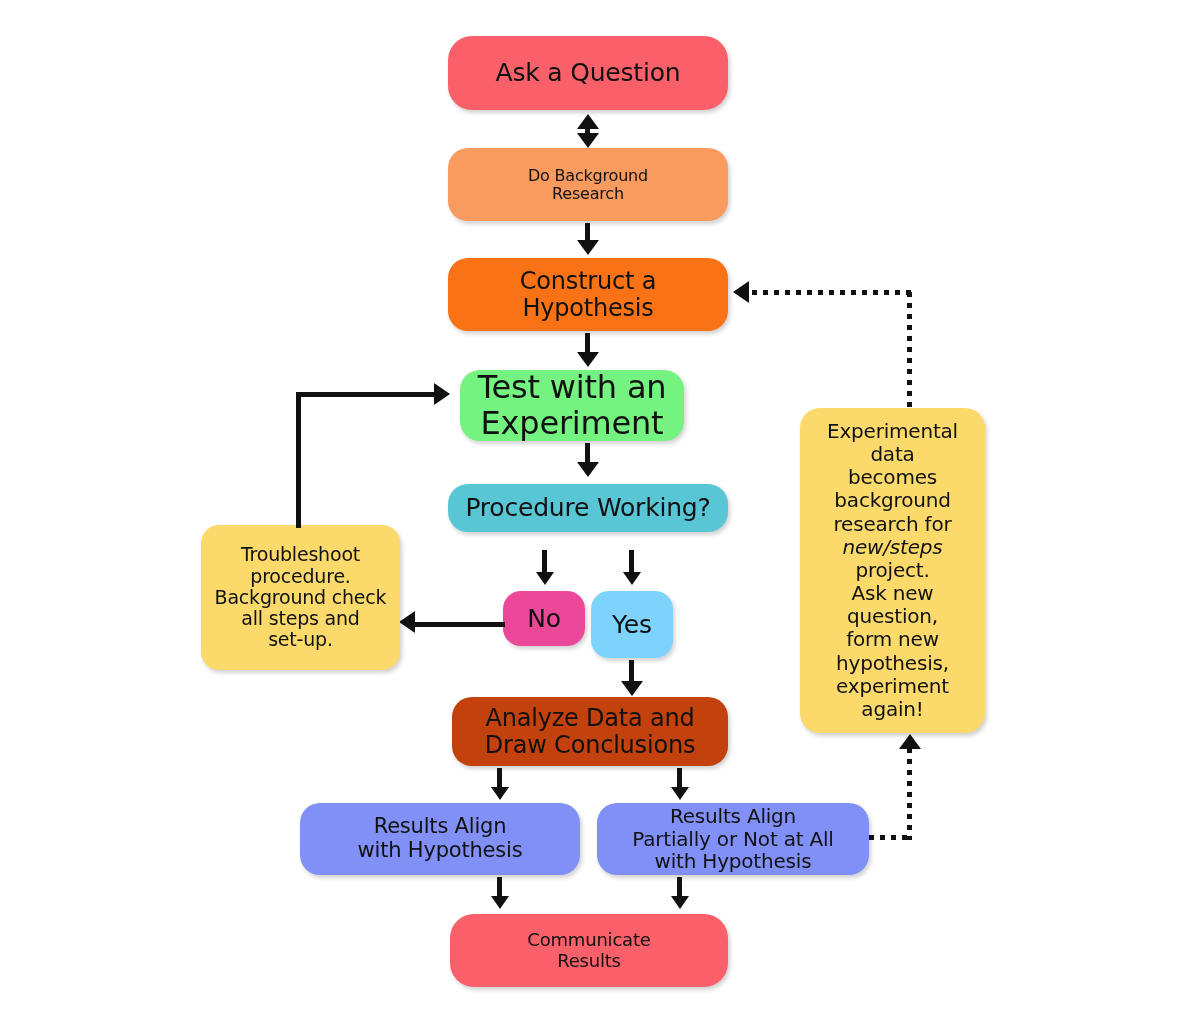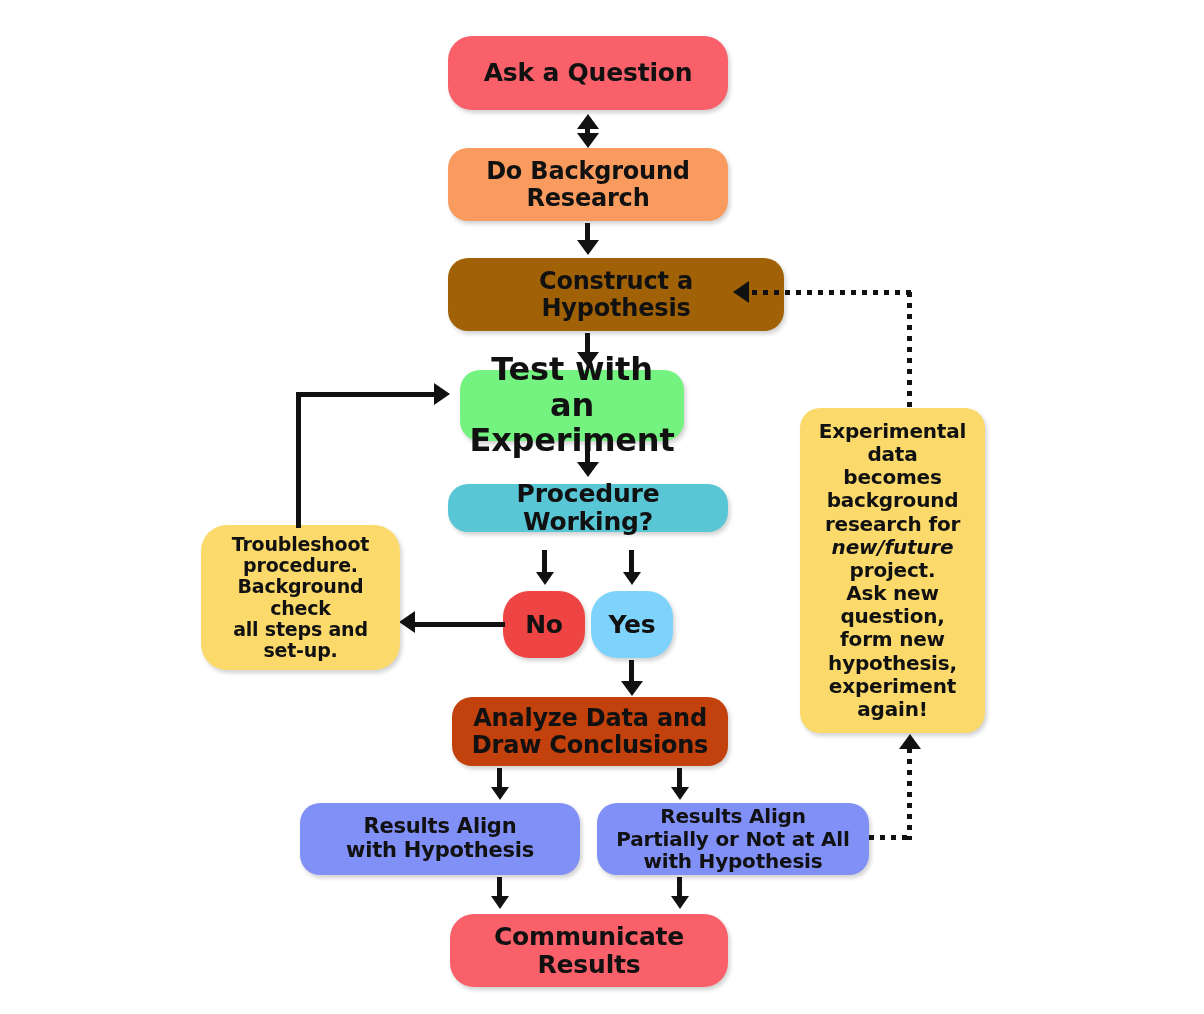--- a/index.html
+++ b/index.html
@@ -20,32 +20,32 @@
   }
 
   
   .node {
     position: absolute;
     display: flex;
     align-items: center;
     justify-content: center;
     text-align: center;
     color: #111111;
-    font-weight: bold;
+    font-weight: normal;
     line-height: 1.12;
     border-radius: 16px;
     padding: 4px 8px;
     box-shadow: 2px 3px 4px rgba(0,0,0,0.18);
     letter-spacing: -0.2px;
   }
   .node .label { display: block; width: 100%; }
 
   .r24 { border-radius: 24px; }
   .r20 { border-radius: 20px; }
-  .r18 { border-radius: 26px; }
+  .r18 { border-radius: 18px; }
 
   
   .line {
     position: absolute;
     background: #111111;
   }
   .vline { width: 5px; }
   .hline { height: 5px; }
 
   .arrow {
@@ -104,31 +104,31 @@
 <div id="canvas">
 
   <div class="node r24" style="left:448px; top:36px; width:280px; height:74px; background:#F9606A; font-size:25px;">
     <span class="label">Ask a Question</span>
   </div>
 
   <div class="arrow arrow-up" style="left:577px; top:114px;"></div>
   <div class="line vline" style="left:585px; top:125px; height:12px;"></div>
   <div class="arrow arrow-down" style="left:577px; top:133px;"></div>
 
-  <div class="node r20" style="left:448px; top:148px; width:280px; height:73px; background:#F99B5E; font-size:24px;">
+  <div class="node r20" style="left:448px; top:148px; width:280px; height:73px; background:#F99B5E; font-size:16px;">
     <span class="label">
       <span>Do Background</span><br>
       <span>Research</span>
     </span>
   </div>
 
   <div class="line vline" style="left:585px; top:223px; height:20px;"></div>
   <div class="arrow arrow-down" style="left:577px; top:240px;"></div>
 
-  <div class="node r20" style="left:448px; top:258px; width:336px; height:73px; background:#a16207; font-size:24px;">
+  <div class="node r20" style="left:448px; top:258px; width:280px; height:73px; background:#f97316; font-size:24px;">
     <span class="label">
       <span>Construct a</span><br>
       <span>Hypothesis</span>
     </span>
   </div>
 
   <div class="line vline" style="left:585px; top:333px; height:22px;"></div>
   <div class="arrow arrow-down" style="left:577px; top:352px;"></div>
 
   <div class="node r20" style="left:460px; top:370px; width:224px; height:71px; background:#74F380; font-size:32px;">
@@ -144,21 +144,21 @@
   <div class="node r20" style="left:448px; top:484px; width:280px; height:48px; background:#59C6D6; font-size:25px;">
     <span class="label">Procedure Working?</span>
   </div>
 
   <div class="line vline" style="left:542px; top:550px; height:25px;"></div>
   <div class="arrow arrow-sm arrow-down" style="left:536px; top:572px;"></div>
 
   <div class="line vline" style="left:629px; top:550px; height:25px;"></div>
   <div class="arrow arrow-sm arrow-down" style="left:623px; top:572px;"></div>
 
-  <div class="node r18" style="left:503px; top:591px; width:82px; height:67px; background:#ef4444; font-size:25px;">
+  <div class="node r18" style="left:503px; top:591px; width:82px; height:55px; background:#ec4899; font-size:25px;">
     <span class="label">No</span>
   </div>
 
   <div class="node r18" style="left:591px; top:591px; width:82px; height:67px; background:#7dd3fc; font-size:25px;">
     <span class="label">Yes</span>
   </div>
 
   <div class="line hline" style="left:415px; top:622px; width:90px;"></div>
   <div class="arrow arrow-left" style="left:399px; top:611px;"></div>
 
@@ -206,35 +206,35 @@
       <span>with Hypothesis</span>
     </span>
   </div>
 
   <div class="line vline" style="left:497px; top:877px; height:22px;"></div>
   <div class="arrow arrow-sm arrow-down" style="left:491px; top:896px;"></div>
 
   <div class="line vline" style="left:677px; top:877px; height:22px;"></div>
   <div class="arrow arrow-sm arrow-down" style="left:671px; top:896px;"></div>
 
-  <div class="node r24" style="left:450px; top:914px; width:278px; height:73px; background:#F9606A; font-size:25px;">
+  <div class="node r24" style="left:450px; top:914px; width:278px; height:73px; background:#F9606A; font-size:18px;">
     <span class="label">
       <span>Communicate</span><br>
       <span>Results</span>
     </span>
   </div>
 
   <div class="node r20" style="left:800px; top:408px; width:185px; height:325px; background:#FBDA6B; font-size:20px; line-height:1.16;">
     <span class="label">
       <span>Experimental</span><br>
       <span>data</span><br>
       <span>becomes</span><br>
       <span>background</span><br>
       <span>research for</span><br>
-      <span class="ital">new/future</span><br>
+      <span class="ital">new/steps</span><br>
       <span>project.</span><br>
       <span>Ask new</span><br>
       <span>question,</span><br>
       <span>form new</span><br>
       <span>hypothesis,</span><br>
       <span>experiment</span><br>
       <span>again!</span>
     </span>
   </div>
 

